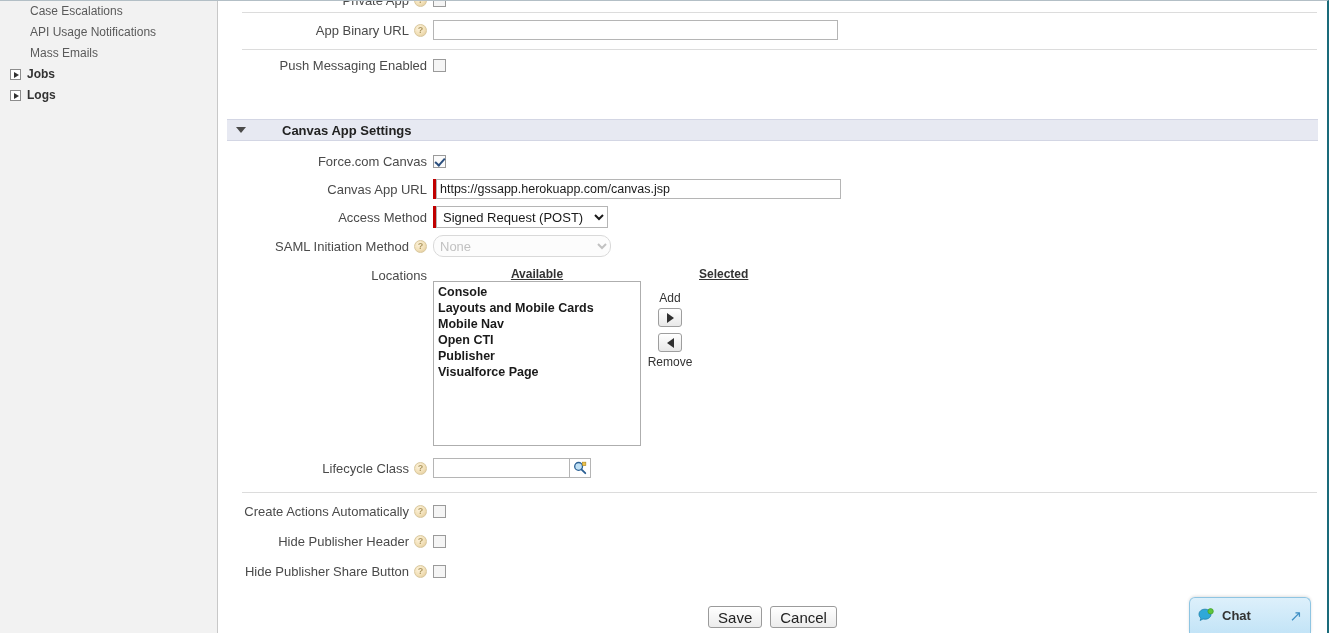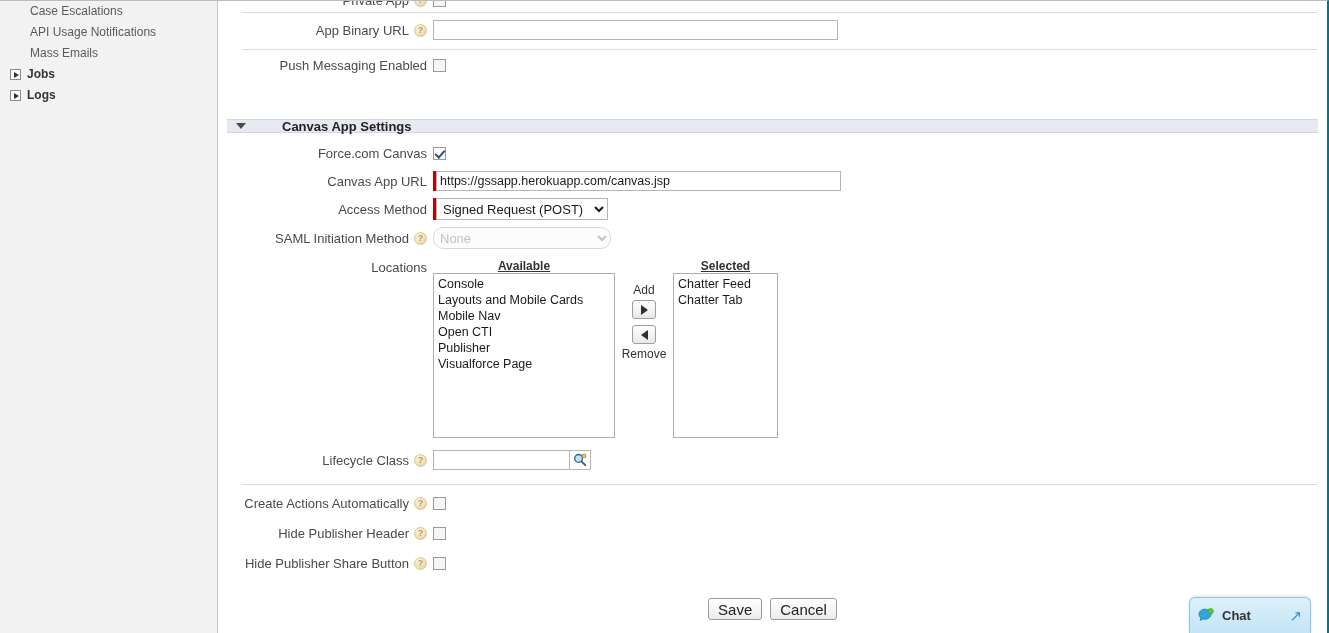--- a/index.html
+++ b/index.html
@@ -180,21 +180,21 @@
     margin: 4px 0 4px 24px;
     margin-right: 10px;
   }
 
   .section-hdr {
     display: flex;
     align-items: center;
     background: #e7e9f2;
     border-top: 1px solid #d3d6e4;
     border-bottom: 1px solid #d3d6e4;
-    height: 14px;
+    height: 22px;
     margin-left: 9px;
     margin-right: 9px;
     padding-left: 6px;
   }
   .tri-down {
     width: 0; height: 0;
     border-left: 5px solid transparent;
     border-right: 5px solid transparent;
     border-top: 6px solid #4a4a4a;
     margin-right: 6px;
@@ -435,21 +435,21 @@
 
     <div class="form-row" style="align-items:flex-start; padding-top:7px;">
       <div class="lbl-wrap" style="padding-top:1px;">
         <span class="lbl-txt">Locations</span>
       </div>
 
       <div class="ms-wrap">
 
         <div class="ms-col">
           <div class="ms-hdr">Available</div>
-          <div class="listbox" style="width:182px; height:165px;">
+          <div class="listbox" style="width:208px; height:165px;font-weight:bold;">
             <div class="lb-opt">Console</div>
             <div class="lb-opt">Layouts and Mobile Cards</div>
             <div class="lb-opt">Mobile Nav</div>
             <div class="lb-opt">Open CTI</div>
             <div class="lb-opt">Publisher</div>
             <div class="lb-opt">Visualforce Page</div>
           </div>
         </div>
 
         <div class="arrows-col">
@@ -458,24 +458,20 @@
             <span class="ar-right"></span>
           </div>
           <div class="arrow-btn">
             <span class="ar-left"></span>
           </div>
           <span class="arrow-lbl">Remove</span>
         </div>
 
         <div class="ms-col">
           <div class="ms-hdr">Selected</div>
-          <div class="listbox" style="width:105px; height:165px;">
-            <div class="lb-opt">Chatter Feed</div>
-            <div class="lb-opt">Chatter Tab</div>
-          </div>
         </div>
       </div>
     </div>
 
     <div class="form-row" style="padding-top:9px;">
       <div class="lbl-wrap">
         <span class="lbl-txt">Lifecycle Class</span>
         <span class="help-icon"></span>
       </div>
       <input class="txtinput" style="width: 137px;" type="text" value="">

